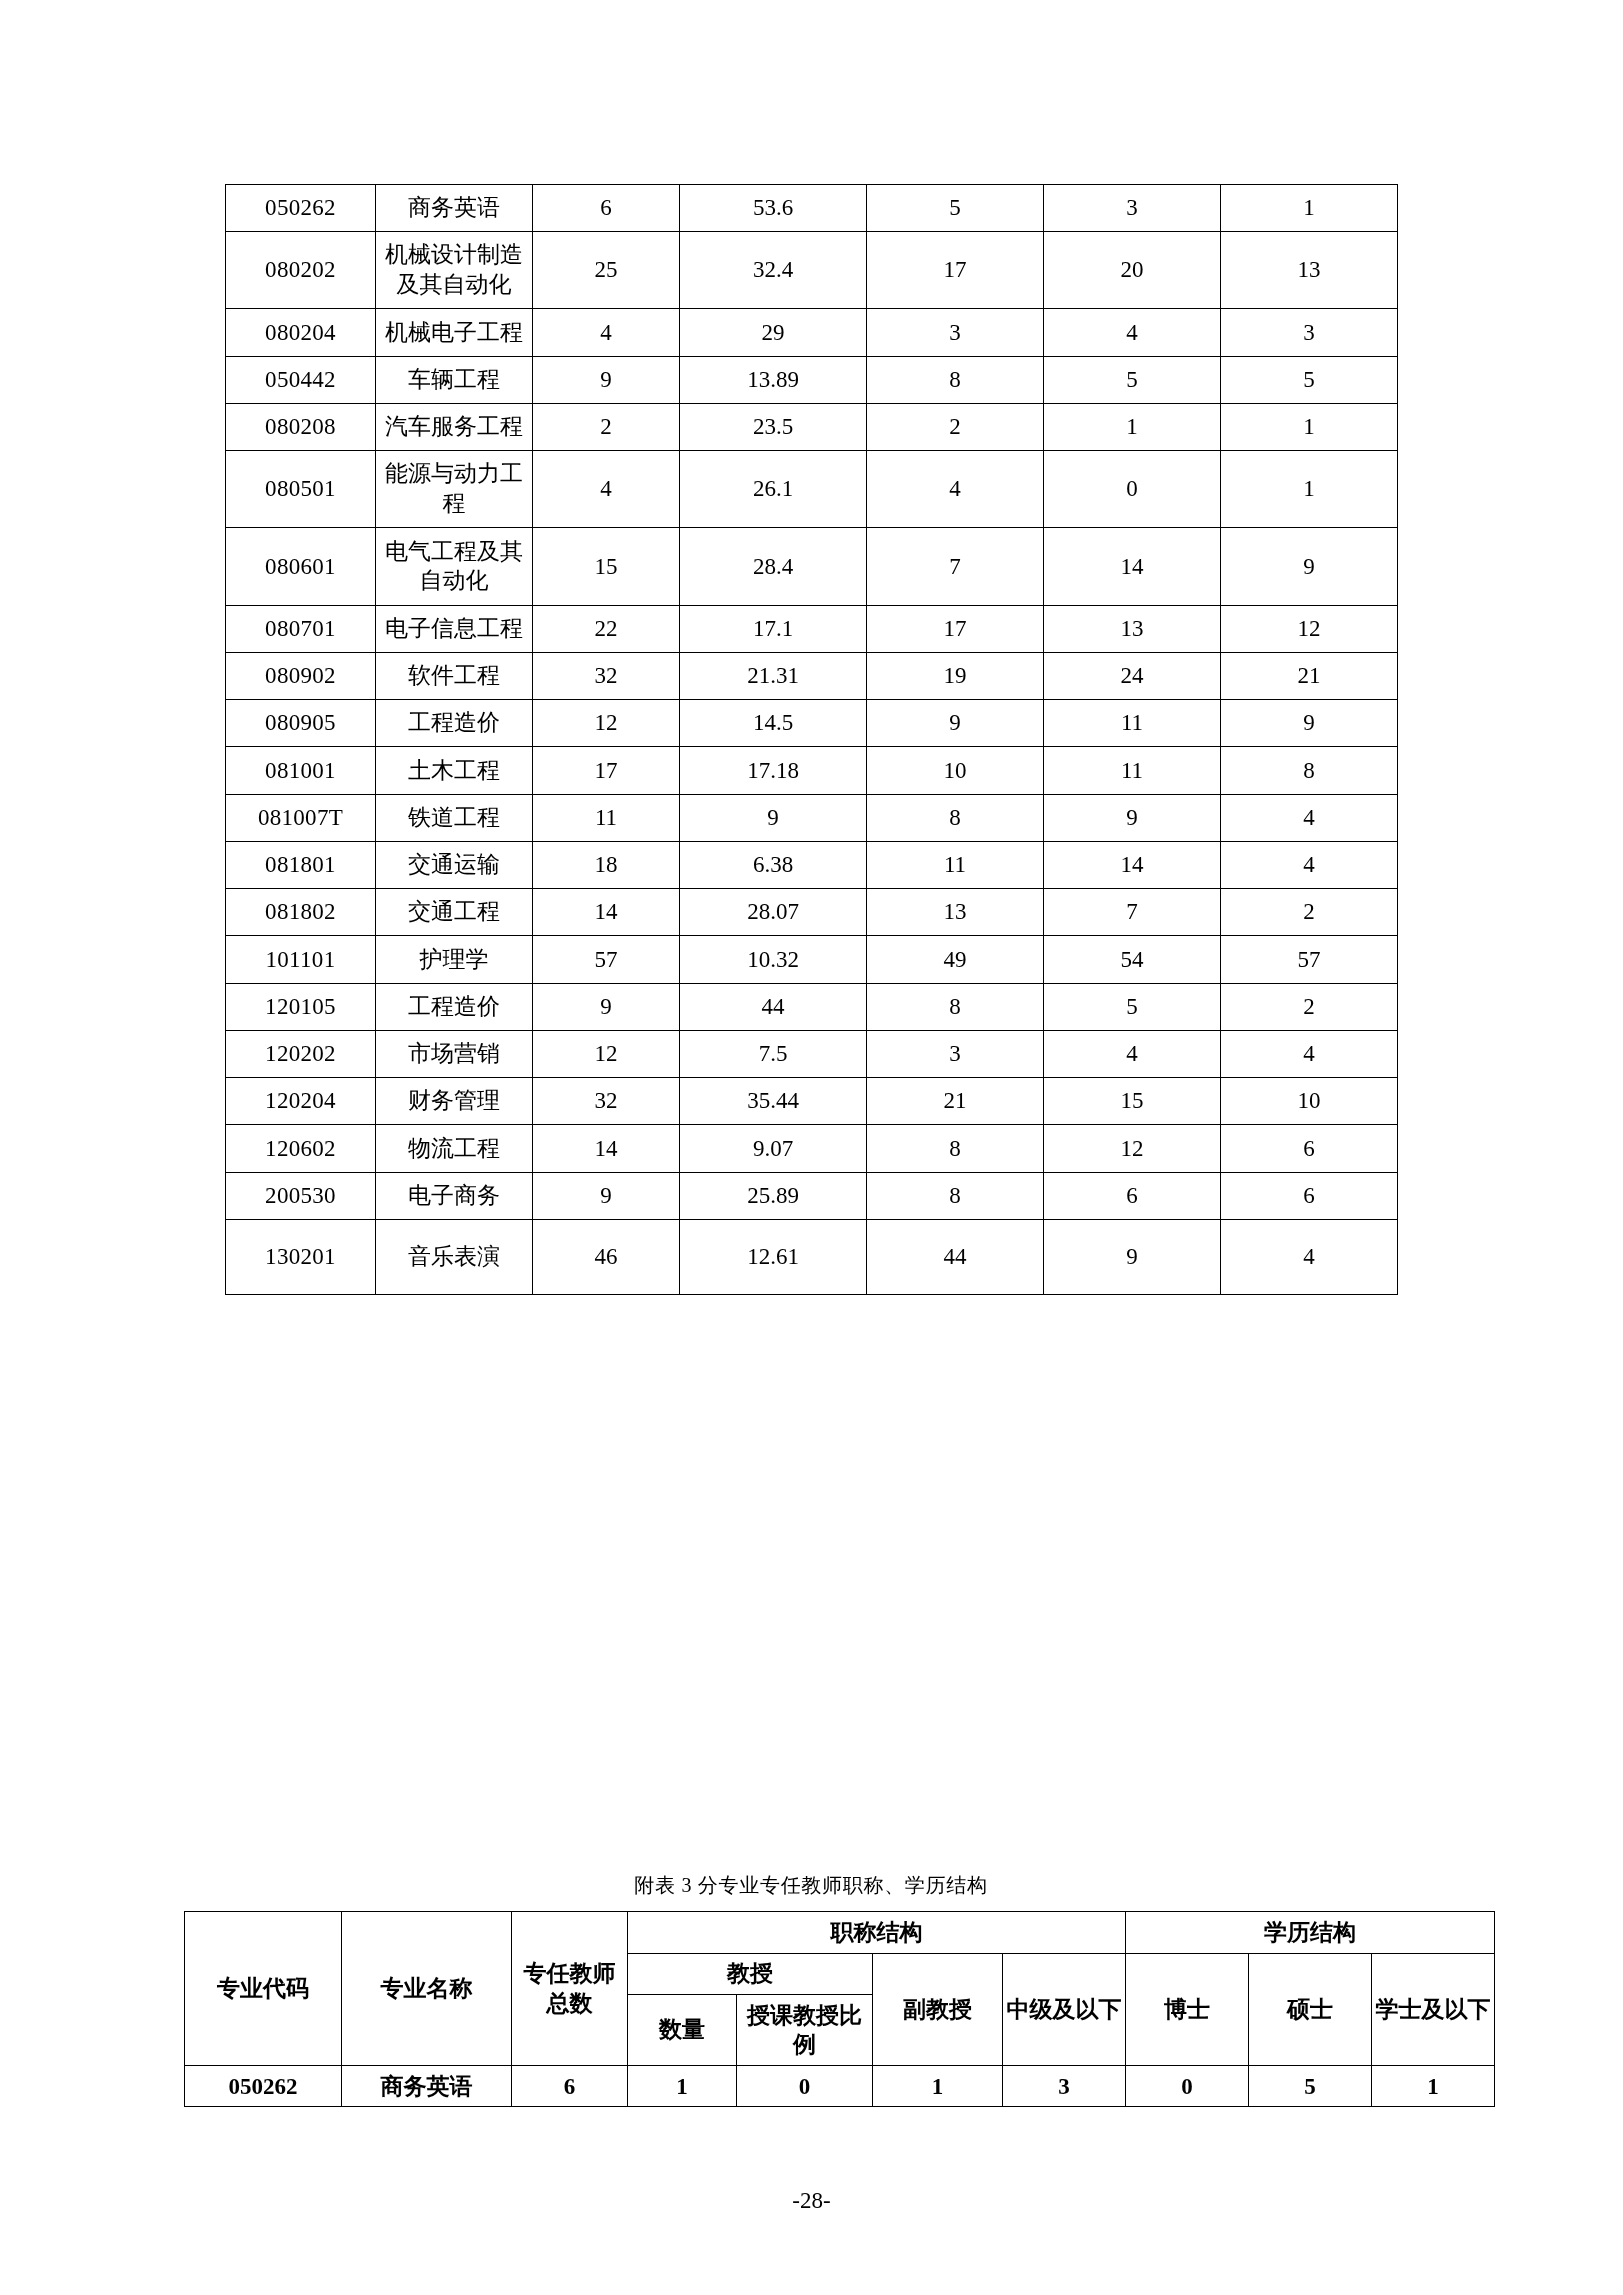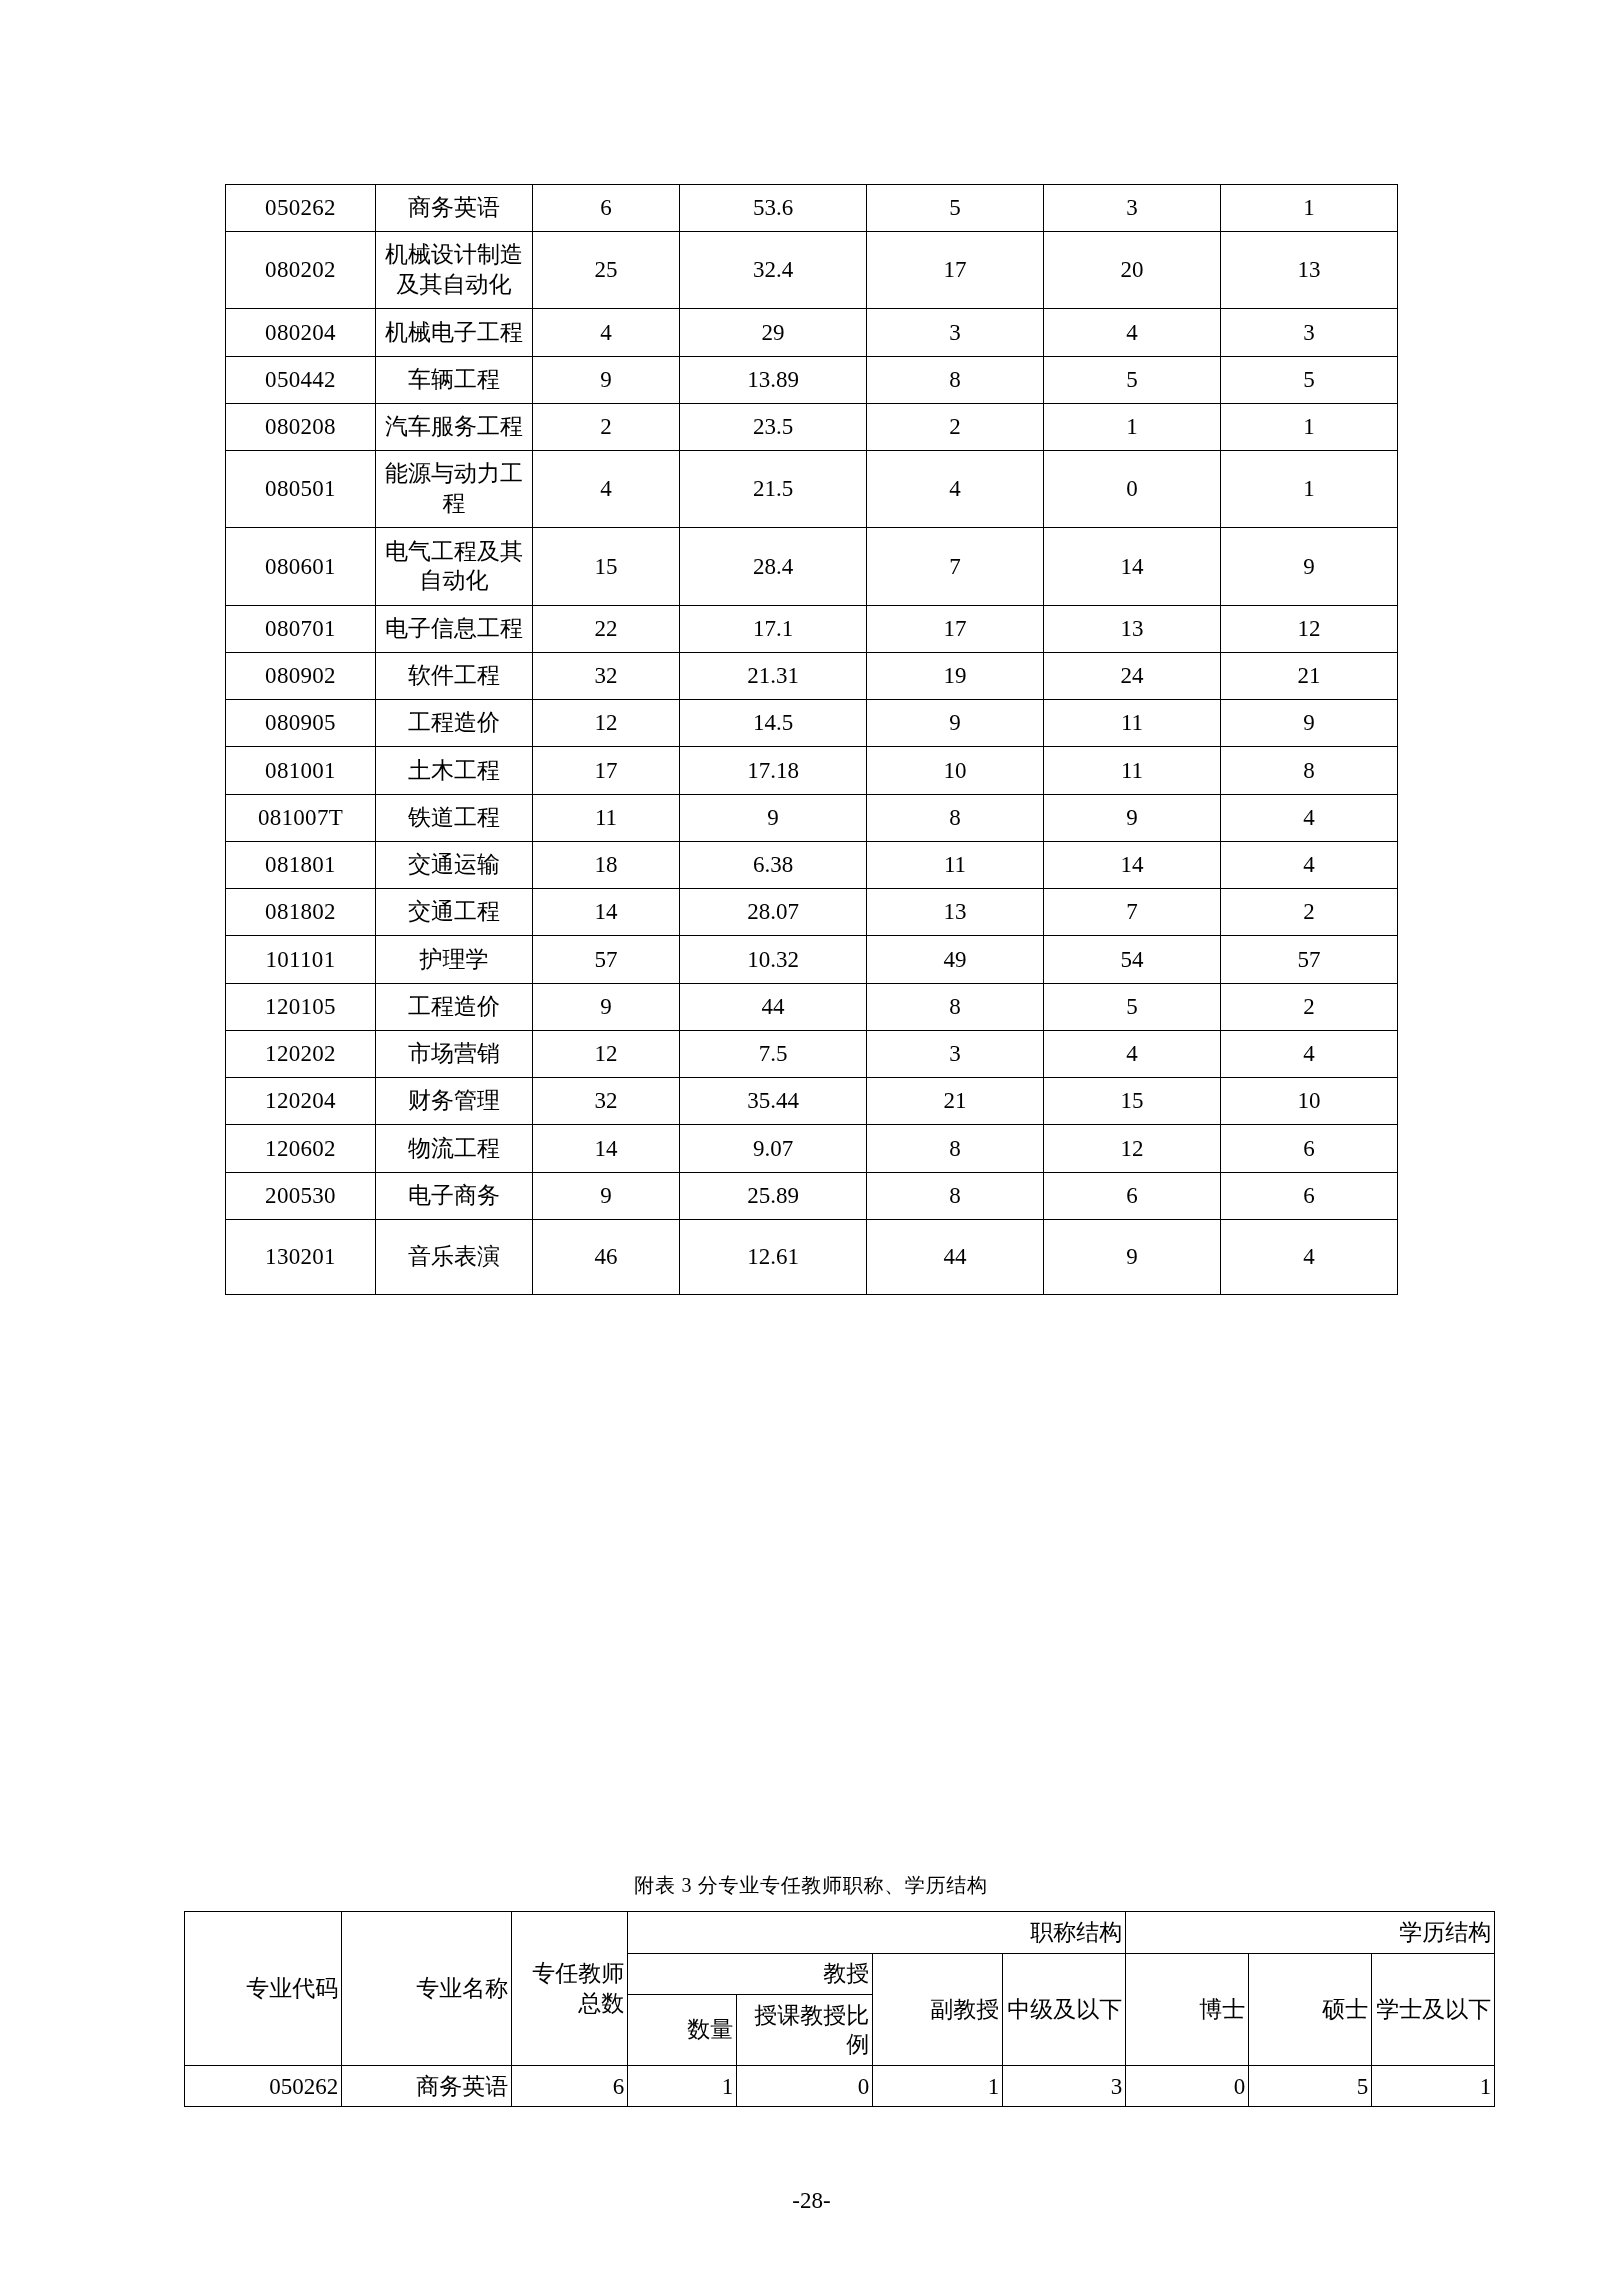--- a/index.html
+++ b/index.html
@@ -70,24 +70,24 @@
     top: 1841px;
     width: 1254px;
   }
   table.t3 {
     border-collapse: collapse;
     width: 1254px;
     table-layout: fixed;
   }
   table.t3 td, table.t3 th {
     border: 1.4px solid #000;
-    text-align: right;
+    text-align: center;
     vertical-align: middle;
     font-size: 23px;
-    font-weight: normal;
+    font-weight: bold;
     line-height: 1.28;
     padding: 5.5px 2.7px;
     font-family: "Liberation Serif", serif;
   }
   .t3-c1 { width: 157px; }
   .t3-c2 { width: 170px; }
   .t3-c3 { width: 116px; }
   .t3-c4 { width: 109px; }
   .t3-c5 { width: 136px; }
   .t3-c6 { width: 130px; }
@@ -165,21 +165,21 @@
           <td>2</td>
           <td>23.5</td>
           <td>2</td>
           <td>1</td>
           <td>1</td>
         </tr>
         <tr>
           <td class="code">080501</td>
           <td class="name">能源与动力工程</td>
           <td>4</td>
-          <td>21.5</td>
+          <td>26.1</td>
           <td>4</td>
           <td>0</td>
           <td>1</td>
         </tr>
         <tr>
           <td class="code">080601</td>
           <td class="name">电气工程及其自动化</td>
           <td>15</td>
           <td>28.4</td>
           <td>7</td>

